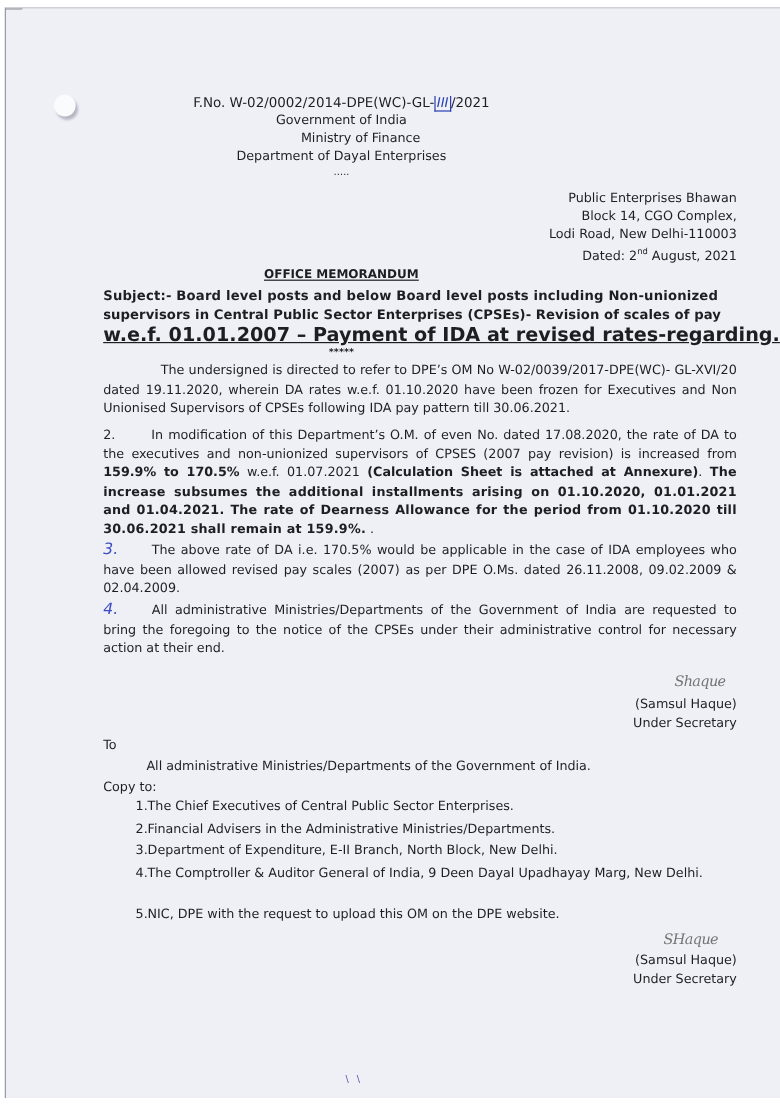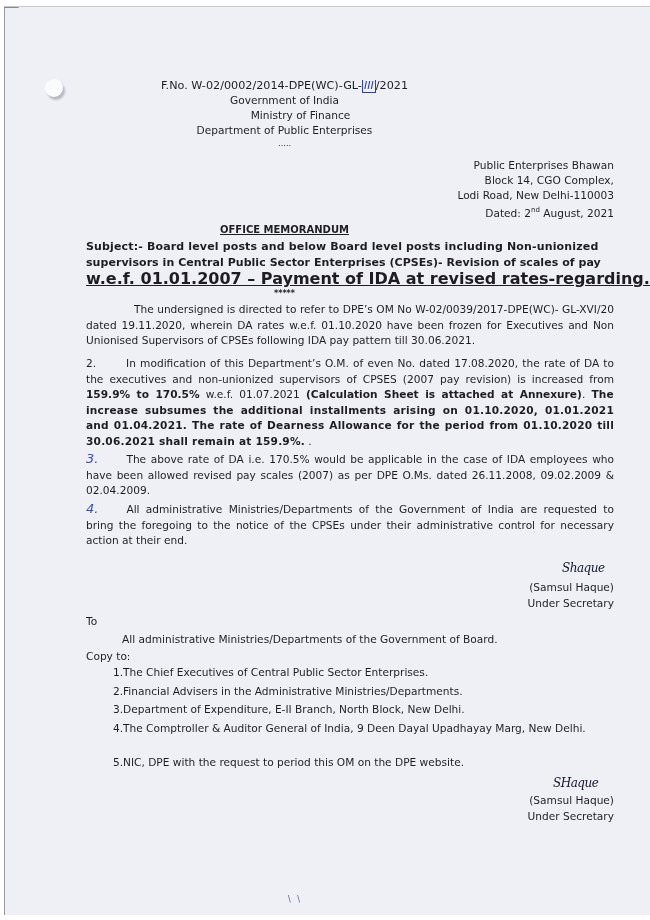--- a/index.html
+++ b/index.html
@@ -33,41 +33,41 @@
     text-align: justify;
   }
   .fileref-num {
     display: inline-block; color: #2a3fb0; border-bottom: 1px solid #2a3fb0;
     border-left: 1px solid #2a3fb0; border-right: 1px solid #2a3fb0; padding: 0 1px;
     line-height: 12px; font-style: italic;
   }
   .hand-num { color: #3a4cc0; font-style: italic; font-size: 13px; }
   .signature {
     position: absolute; font-family: "DejaVu Serif", serif; font-style: italic;
-    color: #0f172a; font-size: 12px; letter-spacing: -0.5px;
+    color: #737373; font-size: 12px; letter-spacing: -0.5px;
   }
   .copy-item { position: absolute; left: 113px; font-size: 10.6px; line-height: 15px; white-space: nowrap; }
   .copy-item.wrap { white-space: normal; width: 502px; text-align: justify; }
   .copy-item .num { display: inline-block; width: 10px; }
   .bottom-mark { position: absolute; left: 288px; top: 895px; color: #4a5aa0; font-size: 8px; letter-spacing: 2px; }
 </style>
 </head>
 <body>
 
 <div class="page">
   <div class="corner-mark"></div>
   <div class="punch-hole"></div>
 </div>
 
 <div class="t center" style="top:78px;font-size:11.2px;">
   <span>F.No. W-02/0002/2014-DPE(WC)-GL-</span><span class="fileref-num">III</span><span>/2021</span>
 </div>
 <div class="t center" style="top:93px;">Government of India</div>
 <div class="t center" style="top:108px;padding-left:16px;">Ministry of Finance</div>
-<div class="t center" style="top:123px;">Department of Public Enterprises</div>
+<div class="t center" style="top:123px;">Department of Dayal Enterprises</div>
 <div class="t center" style="top:136px;font-size:8px;">…..</div>
 
 <div class="t right" style="top:158px;">Public Enterprises Bhawan</div>
 <div class="t right" style="top:173px;">Block 14, CGO Complex,</div>
 <div class="t right" style="top:188px;">Lodi Road, New Delhi-110003</div>
 <div class="t right" style="top:203px;">
   <span>Dated: 2</span><sup style="font-size:7px;">nd</sup><span> August, 2021</span>
 </div>
 
 <div class="t center b" style="top:222px;text-decoration:underline;font-size:10px;">OFFICE MEMORANDUM</div>
@@ -89,26 +89,26 @@
 
 <div class="para" style="top:501px;">
   <span class="hand-num">4.</span><span style="display:inline-block;width:28px;"></span><span>All administrative Ministries/Departments of the Government of India are requested to bring the foregoing to the notice of the CPSEs under their administrative control for necessary action at their end.</span>
 </div>
 
 <div class="signature" style="left:562px;top:561px;">Shaque</div>
 <div class="t right" style="top:580px;">(Samsul Haque)</div>
 <div class="t right" style="top:596px;">Under Secretary</div>
 
 <div class="t" style="left:86px;top:614px;">To</div>
-<div class="t" style="left:122px;top:632px;">All administrative Ministries/Departments of the Government of Board.</div>
+<div class="t" style="left:122px;top:632px;">All administrative Ministries/Departments of the Government of India.</div>
 <div class="t" style="left:86px;top:649px;">Copy to:</div>
 
 <div class="copy-item" style="top:665px;text-align:right;"><span class="num">1.</span><span>The Chief Executives of Central Public Sector Enterprises.</span></div>
 <div class="copy-item" style="top:684px;"><span class="num">2.</span><span>Financial Advisers in the Administrative Ministries/Departments.</span></div>
 <div class="copy-item" style="top:702px;"><span class="num">3.</span><span>Department of Expenditure, E-II Branch, North Block, New Delhi.</span></div>
 <div class="copy-item wrap" style="top:720px;line-height:16px;"><span class="num">4.</span><span>The Comptroller &amp; Auditor General of India, 9 Deen Dayal Upadhayay Marg, New Delhi.</span></div>
-<div class="copy-item" style="top:755px;"><span class="num">5.</span><span>NIC, DPE with the request to period this OM on the DPE website.</span></div>
+<div class="copy-item" style="top:755px;"><span class="num">5.</span><span>NIC, DPE with the request to upload this OM on the DPE website.</span></div>
 
 <div class="signature" style="left:553px;top:776px;">SHaque</div>
 <div class="t right" style="top:793px;">(Samsul Haque)</div>
 <div class="t right" style="top:809px;">Under Secretary</div>
 
 <div class="bottom-mark">\ \</div>
 
 </body></html>

